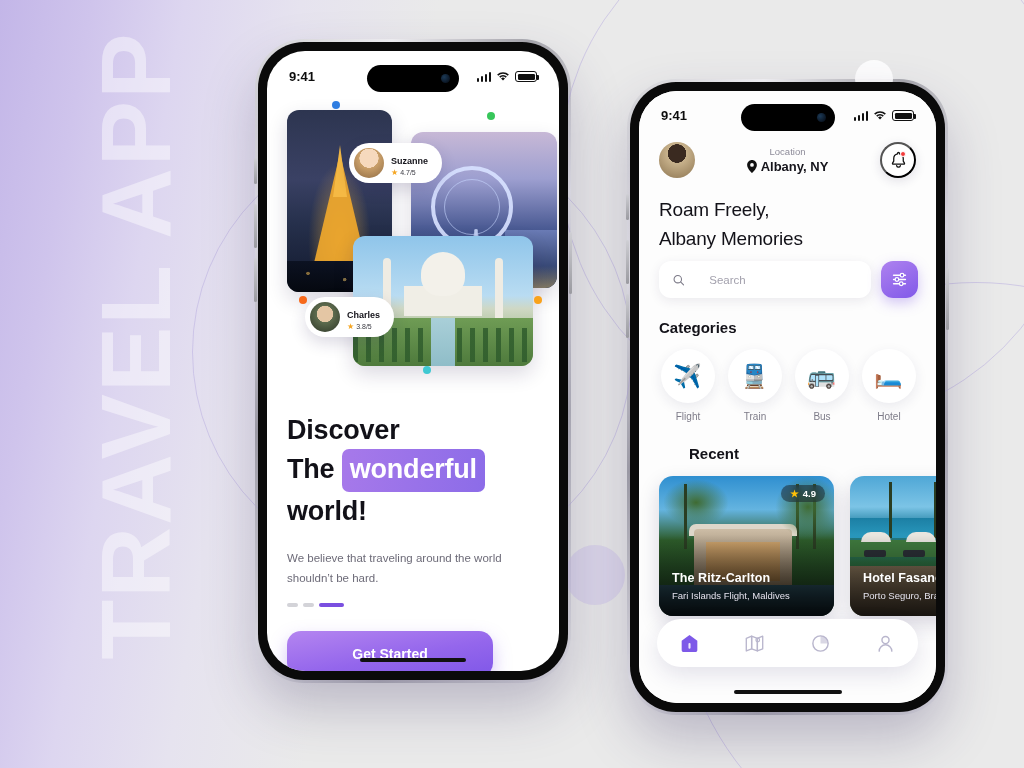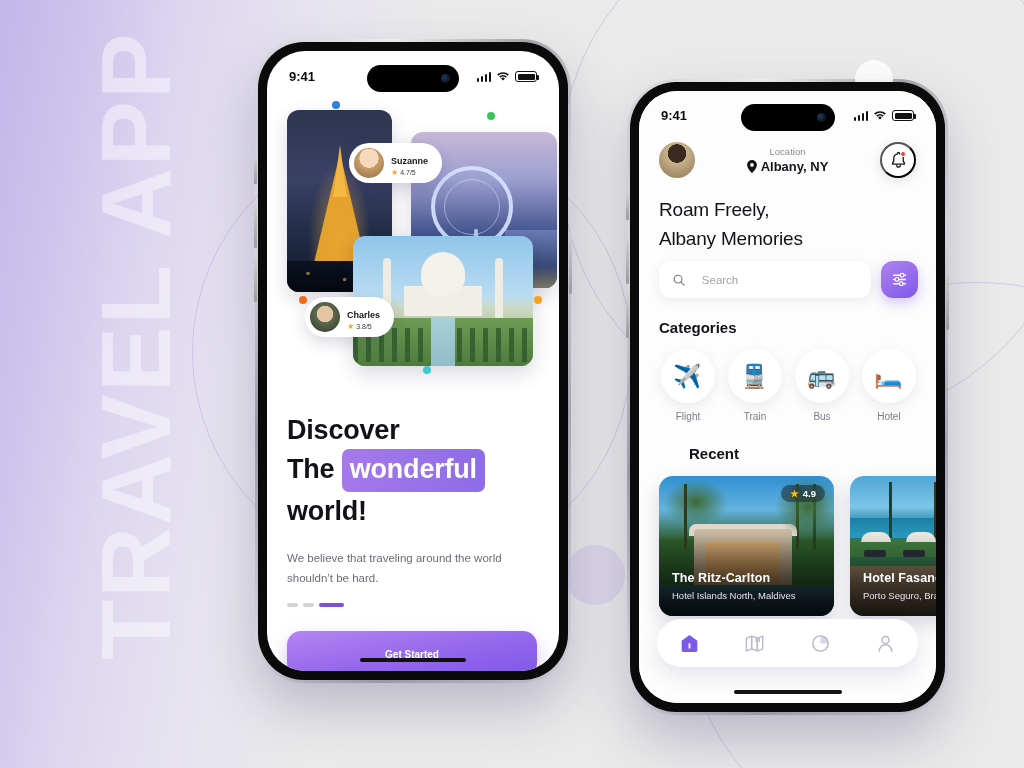--- a/index.html
+++ b/index.html
@@ -120,22 +120,22 @@
 
   .headline{ position:absolute; left:20px; top:360px; width:250px;
      font-size:27px; font-weight:bold; color:#121118; line-height:1.42; letter-spacing:-.2px;}
   .hl-mark{ display:inline-block; background:linear-gradient(100deg,#a779ea,#8c6ce8);
      color:#fff; border-radius:7px; padding:1px 8px 3px; }
   .sub{ position:absolute; left:20px; top:498px; width:225px;
      font-size:11.5px; color:#6d6b78; line-height:1.72; }
   .pager{ position:absolute; left:20px; top:552px; display:flex; align-items:center; gap:5px;}
   .pager i{ display:block; height:4px; border-radius:2px; background:#d3d3d8; width:11px;}
   .pager i.on{ width:25px; background:#7a4fe0; }
-  .cta{ position:absolute; left:20px; top:580px; width:250px; height:46px;
-     border-radius:14px; color:#fff; font-size:10px; font-weight:bold;
+  .cta{ position:absolute; left:20px; top:580px; width:206px; height:46px;
+     border-radius:14px; color:#fff; font-size:14px; font-weight:bold;
      display:flex; align-items:center; justify-content:center;
      background:linear-gradient(170deg,#b485f0 0%,#9466ec 55%,#7f57e8 100%);
      box-shadow:0 8px 18px rgba(128,88,230,.35); border:none; cursor:pointer;}
 
   
   #phone2{ left:630px; top:82px; width:315px; height:630px; }
   .p2-body{ position:absolute; inset:0; background:#fdfdfd; }
   .p2-head{ position:absolute; left:20px; right:20px; top:48px; height:42px;
             display:flex; align-items:center; justify-content:space-between;}
   .p2-av{ width:36px;height:36px;border-radius:50%; overflow:hidden; flex:none;
@@ -147,21 +147,21 @@
   .bell{ width:36px;height:36px;border-radius:50%; background:#fff; flex:none;
          display:flex;align-items:center;justify-content:center; position:relative;
          box-shadow:0 3px 11px rgba(40,30,80,.13);}
   .bell .rd{ position:absolute; right:8px; top:7px; width:6px;height:6px;
          border-radius:50%; background:#f23b3b; border:1px solid #fff;}
 
   .p2-title{ position:absolute; left:20px; top:105px; width:250px;
      font-size:19px; font-weight:normal; color:#131219; line-height:1.52; letter-spacing:-.2px;}
   .searchrow{ position:absolute; left:20px; right:18px; top:170px; display:flex; gap:10px; align-items:center;}
   .searchbox{ flex:1; height:37px; background:#fff; border-radius:12px;
-     display:flex; align-items:center; gap:17px; padding:0 14px;
+     display:flex; align-items:center; gap:25px; padding:0 14px;
      box-shadow:0 3px 12px rgba(40,30,80,.09);}
   .searchbox input{ border:none; outline:none; font-size:11.5px; color:#15141b;
      font-family:inherit; background:transparent; width:100%;}
   .searchbox input::placeholder{ color:#a3a1ad; }
   .filterbtn{ width:37px;height:37px;border-radius:12px; flex:none; border:none; cursor:pointer;
      background:linear-gradient(150deg,#ae82ef,#8159e9);
      display:flex;align-items:center;justify-content:center;
      box-shadow:0 5px 13px rgba(130,90,230,.34);}
 
   .sec-title{ position:absolute; left:20px; font-size:15px; font-weight:bold; color:#131219;}
@@ -465,21 +465,21 @@
           <div class="roof"></div>
           <div class="villa"></div>
           <div class="water"></div>
           <div class="fol b"></div>
           <div class="shade"></div>
           <div class="rate">
             <span class="star">★</span>
             <span>4.9</span>
           </div>
           <div class="nm">The Ritz-Carlton</div>
-          <div class="loc">Hotel Islands North, Maldives</div>
+          <div class="loc">Fari Islands Flight, Maldives</div>
         </div>
 
         <div class="rcard fasano">
           <div class="sky"></div>
           <div class="sea"></div>
           <div class="grass"></div>
           <div class="deck"></div>
           <div class="palm a"></div>
           <div class="palm b"></div>
 

